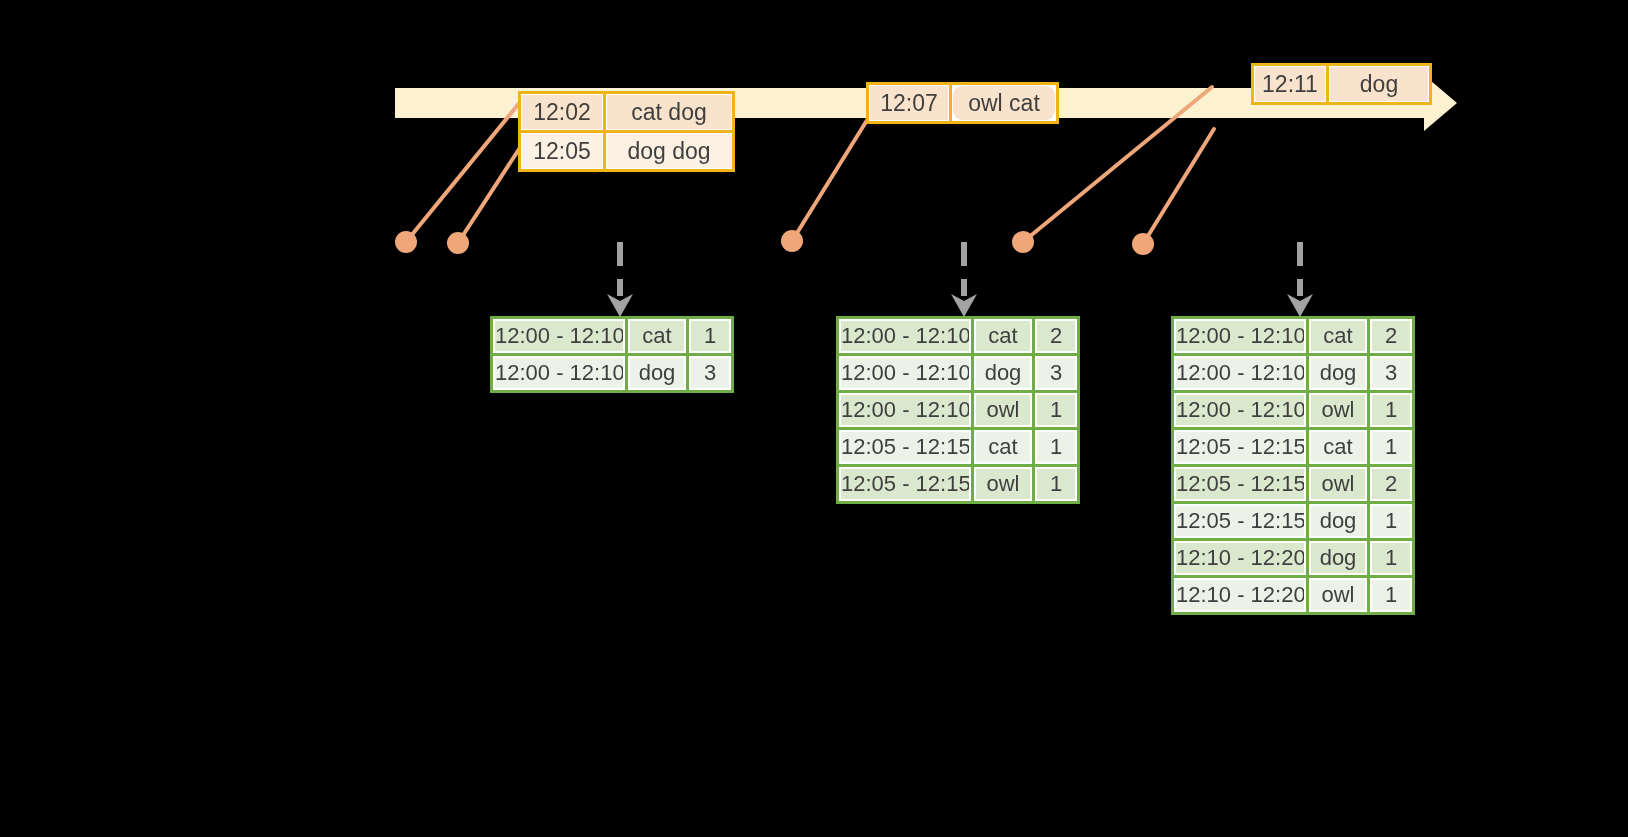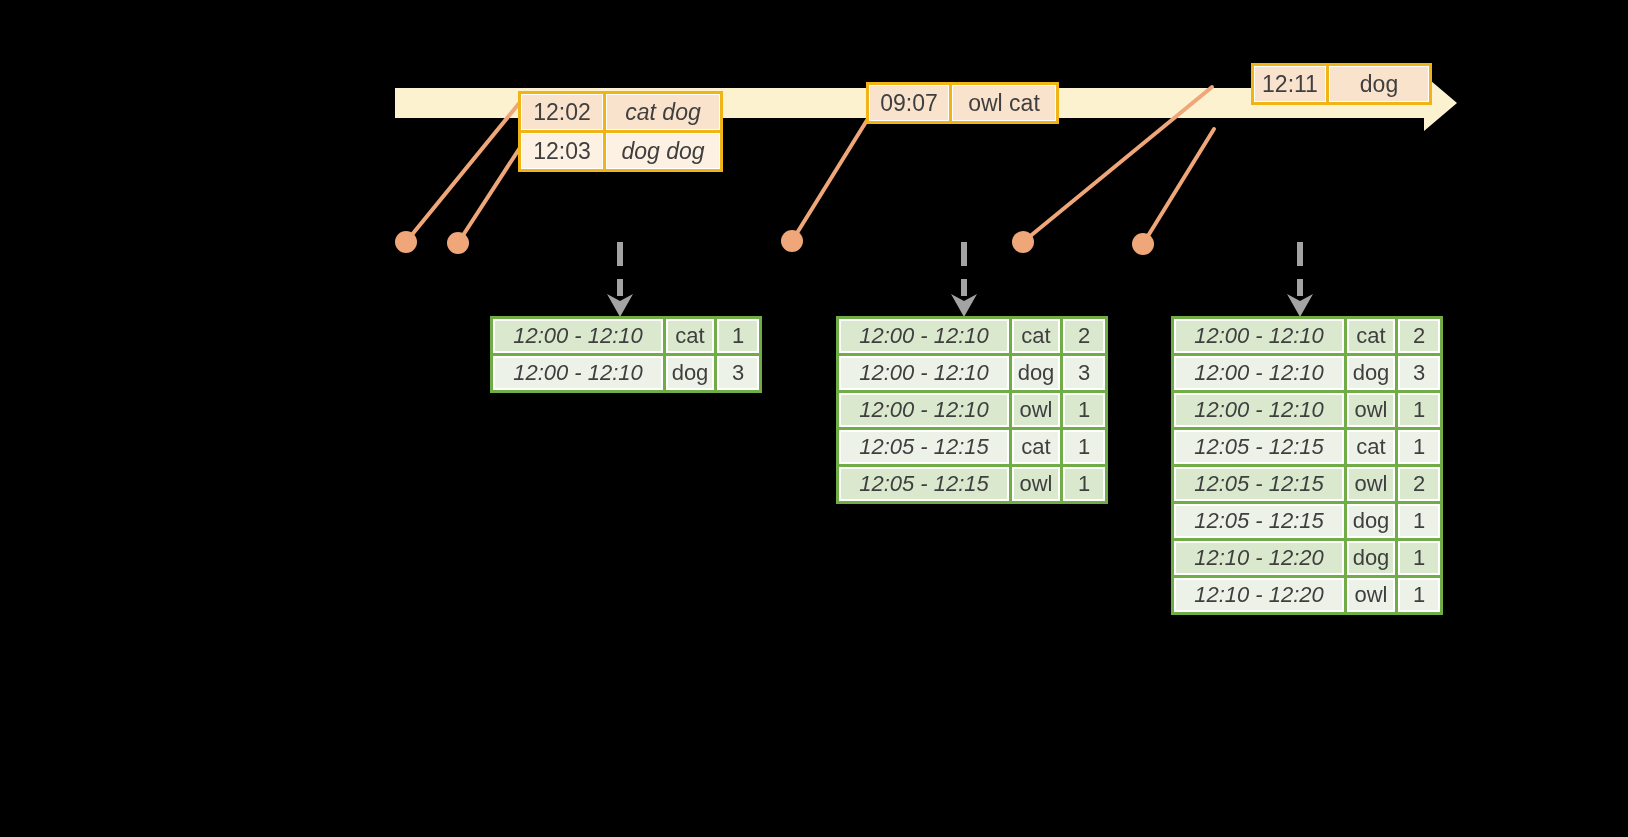--- a/index.html
+++ b/index.html
@@ -24,36 +24,36 @@
 
   
   .etable td{border:3px solid var(--event-border,#f1b416);}
   .etable .fill{margin:1px;height:34px;line-height:34px;font-size:23px;}
   .etable tr:nth-child(odd) .fill{background:var(--event-row-dark,#fae3cd);}
   .etable tr:nth-child(even) .fill{background:var(--event-row-light,#fcf1e3);}
   .et-a{left:518px;top:63px;margin-top:28px;}
   .et-b{left:866px;top:82px;}
   .et-c{left:1251px;top:63px;}
   .et-a td:nth-child(1) .fill{width:80px;}
-  .et-a td:nth-child(2) .fill{width:112px;font-style:italic;}
+  .et-a td:nth-child(2) .fill{width:124px;}
   .et-b td:nth-child(1) .fill{width:78px;}
-  .et-b td:nth-child(2) .fill{width:102px;}
+  .et-b td:nth-child(2) .fill{width:102px;border-radius:9px;}
   .et-c td:nth-child(1) .fill{width:70px;}
   .et-c td:nth-child(2) .fill{width:98px;}
 
   
   .gtable td{border:3px solid var(--result-border,#70ad47);}
   .gtable .fill{margin:2px;height:30px;line-height:30px;font-size:22px;}
   .gtable tr:nth-child(odd) .fill{background:var(--result-row-dark,#dae8ce);}
   .gtable tr:nth-child(even) .fill{background:var(--result-row-light,#edf2e9);}
   .gt-1{left:490px;top:316px;}
   .gt-2{left:836px;top:316px;}
   .gt-3{left:1171px;top:316px;}
-  .gtable td:nth-child(1) .fill{width:166px;font-style:italic;}
-  .gtable td:nth-child(2) .fill{width:44px;}
+  .gtable td:nth-child(1) .fill{width:128px;}
+  .gtable td:nth-child(2) .fill{width:54px;}
   .gtable td:nth-child(3) .fill{width:38px;}
 </style>
 </head>
 <body>
 
 <div class="canvas">
 
   <svg class="overlay" width="1628" height="837" viewBox="0 0 1628 837">
 
     <polygon fill="#FDF2D0" points="395,88 1424,88 1424,75 1457,103 1424,131 1424,118 395,118"></polygon>
@@ -95,34 +95,34 @@
         <tr>
           <td>
             <div class="fill">12:02</div>
           </td>
           <td>
             <div class="fill">cat dog</div>
           </td>
         </tr>
         <tr>
           <td>
-            <div class="fill">12:03</div>
+            <div class="fill">12:05</div>
           </td>
           <td>
             <div class="fill">dog dog</div>
           </td>
         </tr>
       </tbody>
   </table>
 
   <table class="etable et-b">
     <tbody>
         <tr>
           <td>
-            <div class="fill">09:07</div>
+            <div class="fill">12:07</div>
           </td>
           <td>
             <div class="fill">owl cat</div>
           </td>
         </tr>
       </tbody>
   </table>
 
   <table class="etable et-c">
     <tbody>

